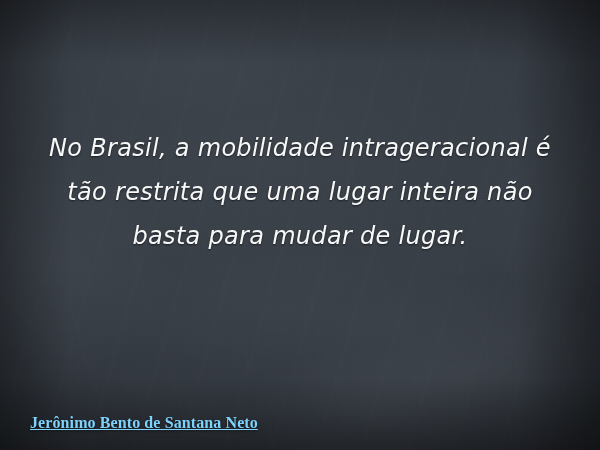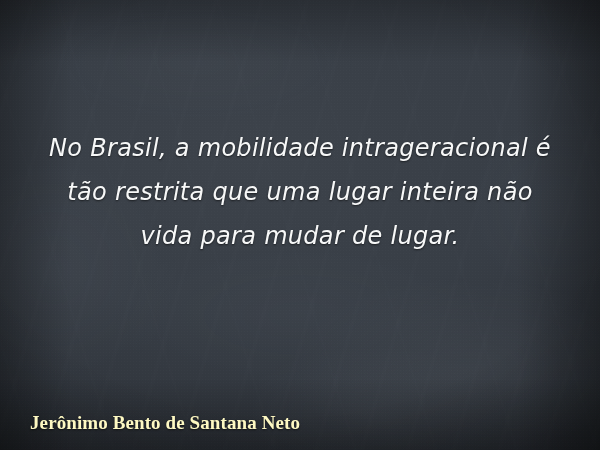--- a/index.html
+++ b/index.html
@@ -113,43 +113,44 @@
     white-space: nowrap;
     text-shadow: 0 1px 2px rgba(0,0,0,0.55);
   }
 
   .attribution {
     position: absolute;
     left: 30px;
     top: 414px;
     font-family: "Liberation Serif", "DejaVu Serif", serif;
     font-weight: 700;
-    font-size: 19px;
+    font-size: 16px;
     line-height: 18px;
-    color: #fef9c3;
+    color: #7dd3fc;
     letter-spacing: 0.1px;
     text-shadow: 0 1px 2px rgba(0,0,0,0.6);
     white-space: nowrap;
+    text-decoration: underline;
   }
 </style>
 </head>
 <body>
 
 <div class="card">
 
   <div class="board-base"></div>
   <div class="board-smudge"></div>
   <div class="board-streaks"></div>
   <div class="board-grain"></div>
   <div class="board-vignette"></div>
 
   <div class="content">
 
     <div class="quote-block">
       <div class="quote-line">No Brasil, a mobilidade intrageracional é</div>
       <div class="quote-line">tão restrita que uma lugar inteira não</div>
-      <div class="quote-line">vida para mudar de lugar.</div>
+      <div class="quote-line">basta para mudar de lugar.</div>
     </div>
 
     <div class="attribution">Jerônimo Bento de Santana Neto</div>
 
   </div>
 </div>
 
 </body></html>

